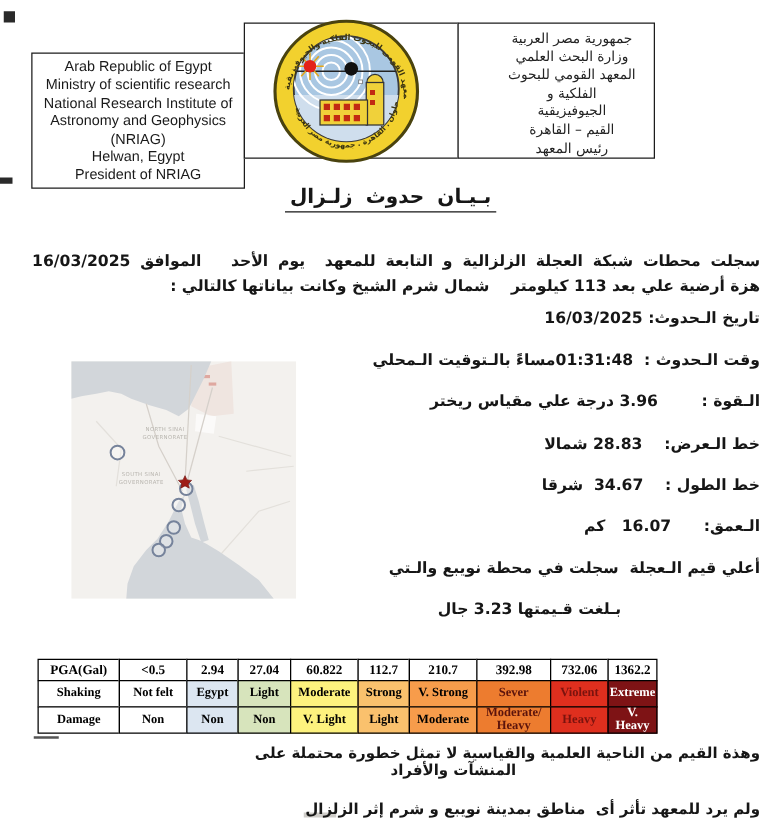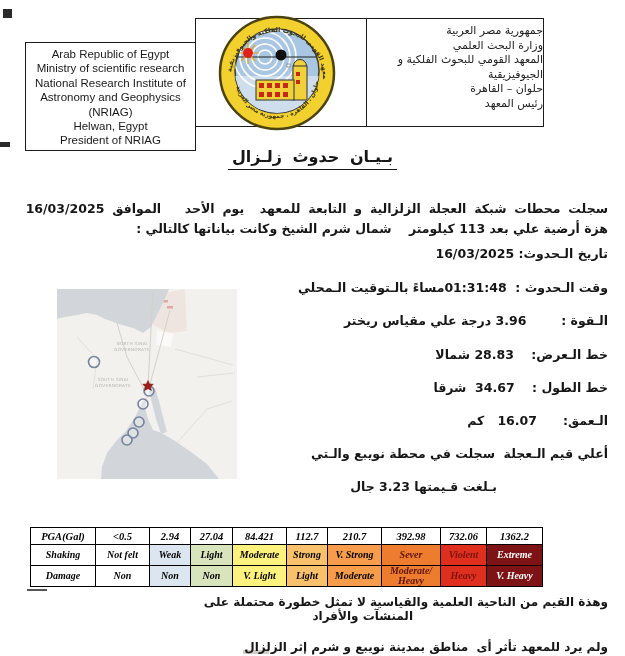--- a/index.html
+++ b/index.html
@@ -7,38 +7,38 @@
     position:relative;width:625px;height:656px;background:#ffffff;overflow:hidden;
     font-family:"DejaVu Sans",sans-serif;color:#141414;
   }
   
   .hdr{position:absolute;left:25px;top:18px;display:flex;}
   .hdr-cell{border:1px solid #1c1c1c;box-sizing:border-box;height:109px;background:#fff;}
   .hdr-cell + .hdr-cell{margin-left:-1px;}
   .hdr-en{width:171px;padding-top:4px;text-align:center;
     font-family:"Liberation Sans",sans-serif;font-size:11.5px;line-height:14.4px;color:#1a1a1a;margin-top:24px;}
   .hdr-mid{width:172px;}
-  .hdr-ar{width:178px;padding-top:5px;text-align:right;direction:rtl;
+  .hdr-ar{width:158px;padding-top:5px;text-align:center;direction:rtl;
     font-size:11px;line-height:14.6px;color:#222;padding-left:25px;}
   .logo{position:absolute;left:218px;top:14px;}
   
   .title{position:absolute;left:0;top:147px;width:625px;text-align:center;
     font-size:16px;font-weight:bold;color:#161616;}
   .title span{border-bottom:1.5px solid #161616;padding:0 4px 3px 4px;word-spacing:5px;}
   
   .ar{position:absolute;direction:rtl;text-align:right;white-space:nowrap;
     font-weight:bold;color:#161616;font-size:12.5px;}
   .intro1{word-spacing:3.5px;}
   .foot{font-size:12px;}
   
   .map{position:absolute;left:57px;top:289px;}
   
   .ptable{position:absolute;left:30px;top:527px;display:flex;
     font-family:"Liberation Serif",serif;font-weight:bold;color:#000;}
-  .pcol{display:flex;flex-direction:column;font-style:italic;}
+  .pcol{display:flex;flex-direction:column;}
   .pcol + .pcol{margin-left:-1px;}
   .pcell{border:1px solid #000;box-sizing:border-box;display:flex;align-items:center;
     justify-content:center;text-align:center;background:#fff;padding:0 1px;}
   .pcell + .pcell{margin-top:-1px;}
   .ph{height:18px;font-size:10.5px;}
   .pr{height:22px;font-size:10px;line-height:10px;}
   
   .artifact{position:absolute;background:#2a2a2a;}
 </style>
 </head>
@@ -58,21 +58,21 @@
     <div>(NRIAG)</div>
     <div>Helwan, Egypt</div>
     <div>President of NRIAG</div>
   </div>
   <div class="hdr-cell hdr-mid"></div>
   <div class="hdr-cell hdr-ar">
     <div>جمهورية مصر العربية</div>
     <div>وزارة البحث العلمي</div>
     <div>المعهد القومي للبحوث الفلكية و</div>
     <div>الجيوفيزيقية</div>
-    <div>حلوان – القاهرة</div>
+    <div>القيم – القاهرة</div>
     <div>رئيس المعهد</div>
   </div>
 </div>
 
 <div class="logo">
   <svg width="118" height="118" viewBox="0 0 118 118">
     <defs>
       <clipPath id="inner">
           <circle cx="59" cy="57" r="42"></circle>
         </clipPath>
@@ -197,30 +197,30 @@
     <div class="pcell pr">Shaking</div>
     <div class="pcell pr">Damage</div>
   </div>
   <div class="pcol" style="width:55px">
     <div class="pcell ph">&lt;0.5</div>
     <div class="pcell pr tint" style="background: rgb(255, 255, 255); color: rgb(0, 0, 0);">Not felt</div>
     <div class="pcell pr tint" style="background: rgb(255, 255, 255); color: rgb(0, 0, 0);">Non</div>
   </div>
   <div class="pcol" style="width:42px">
     <div class="pcell ph">2.94</div>
-    <div class="pcell pr tint" style="background: rgb(220, 230, 241); color: rgb(0, 0, 0);">Weak</div>
+    <div class="pcell pr tint" style="background: rgb(220, 230, 241); color: rgb(0, 0, 0);">Egypt</div>
     <div class="pcell pr tint" style="background: rgb(220, 230, 241); color: rgb(0, 0, 0);">Non</div>
   </div>
   <div class="pcol" style="width:43px">
     <div class="pcell ph">27.04</div>
     <div class="pcell pr tint" style="background: rgb(215, 228, 188); color: rgb(0, 0, 0);">Light</div>
     <div class="pcell pr tint" style="background: rgb(215, 228, 188); color: rgb(0, 0, 0);">Non</div>
   </div>
   <div class="pcol" style="width:55px">
-    <div class="pcell ph">84.421</div>
+    <div class="pcell ph">60.822</div>
     <div class="pcell pr tint" style="background: rgb(253, 242, 126); color: rgb(0, 0, 0);">Moderate</div>
     <div class="pcell pr tint" style="background: rgb(253, 242, 126); color: rgb(0, 0, 0);">V. Light</div>
   </div>
   <div class="pcol" style="width:42px">
     <div class="pcell ph">112.7</div>
     <div class="pcell pr tint" style="background: rgb(250, 193, 109); color: rgb(0, 0, 0);">Strong</div>
     <div class="pcell pr tint" style="background: rgb(250, 193, 109); color: rgb(0, 0, 0);">Light</div>
   </div>
   <div class="pcol" style="width:55px">
     <div class="pcell ph">210.7</div>
@@ -230,21 +230,21 @@
   <div class="pcol" style="width:60px">
     <div class="pcell ph">392.98</div>
     <div class="pcell pr tint" style="background: rgb(237, 124, 47); color: rgb(92, 20, 12);">Sever</div>
     <div class="pcell pr tint" style="background: rgb(237, 124, 47); color: rgb(92, 20, 12);">Moderate/ Heavy</div>
   </div>
   <div class="pcol" style="width:47px">
     <div class="pcell ph">732.06</div>
     <div class="pcell pr tint" style="background: rgb(223, 47, 30); color: rgb(122, 19, 14);">Violent</div>
     <div class="pcell pr tint" style="background: rgb(223, 47, 30); color: rgb(122, 19, 14);">Heavy</div>
   </div>
-  <div class="pcol" style="width:57px">
+  <div class="pcol" style="width:40px">
     <div class="pcell ph">1362.2</div>
     <div class="pcell pr tint" style="background: rgb(126, 19, 21); color: rgb(255, 255, 255);">Extreme</div>
     <div class="pcell pr tint" style="background: rgb(126, 19, 21); color: rgb(255, 255, 255);">V. Heavy</div>
   </div>
 </div>
 
 <div class="ar foot" style="top:595px;right:17px;">وهذة القيم من الناحية العلمية والقياسية لا تمثل خطورة محتملة على</div>
 <div class="ar foot" style="top:609px;right:212px;">المنشآت والأفراد</div>
 <div class="ar foot" style="top:640px;right:17px;">ولم يرد للمعهد تأثر أى&nbsp; مناطق بمدينة نويبع و شرم إثر الزلزال</div>
 

